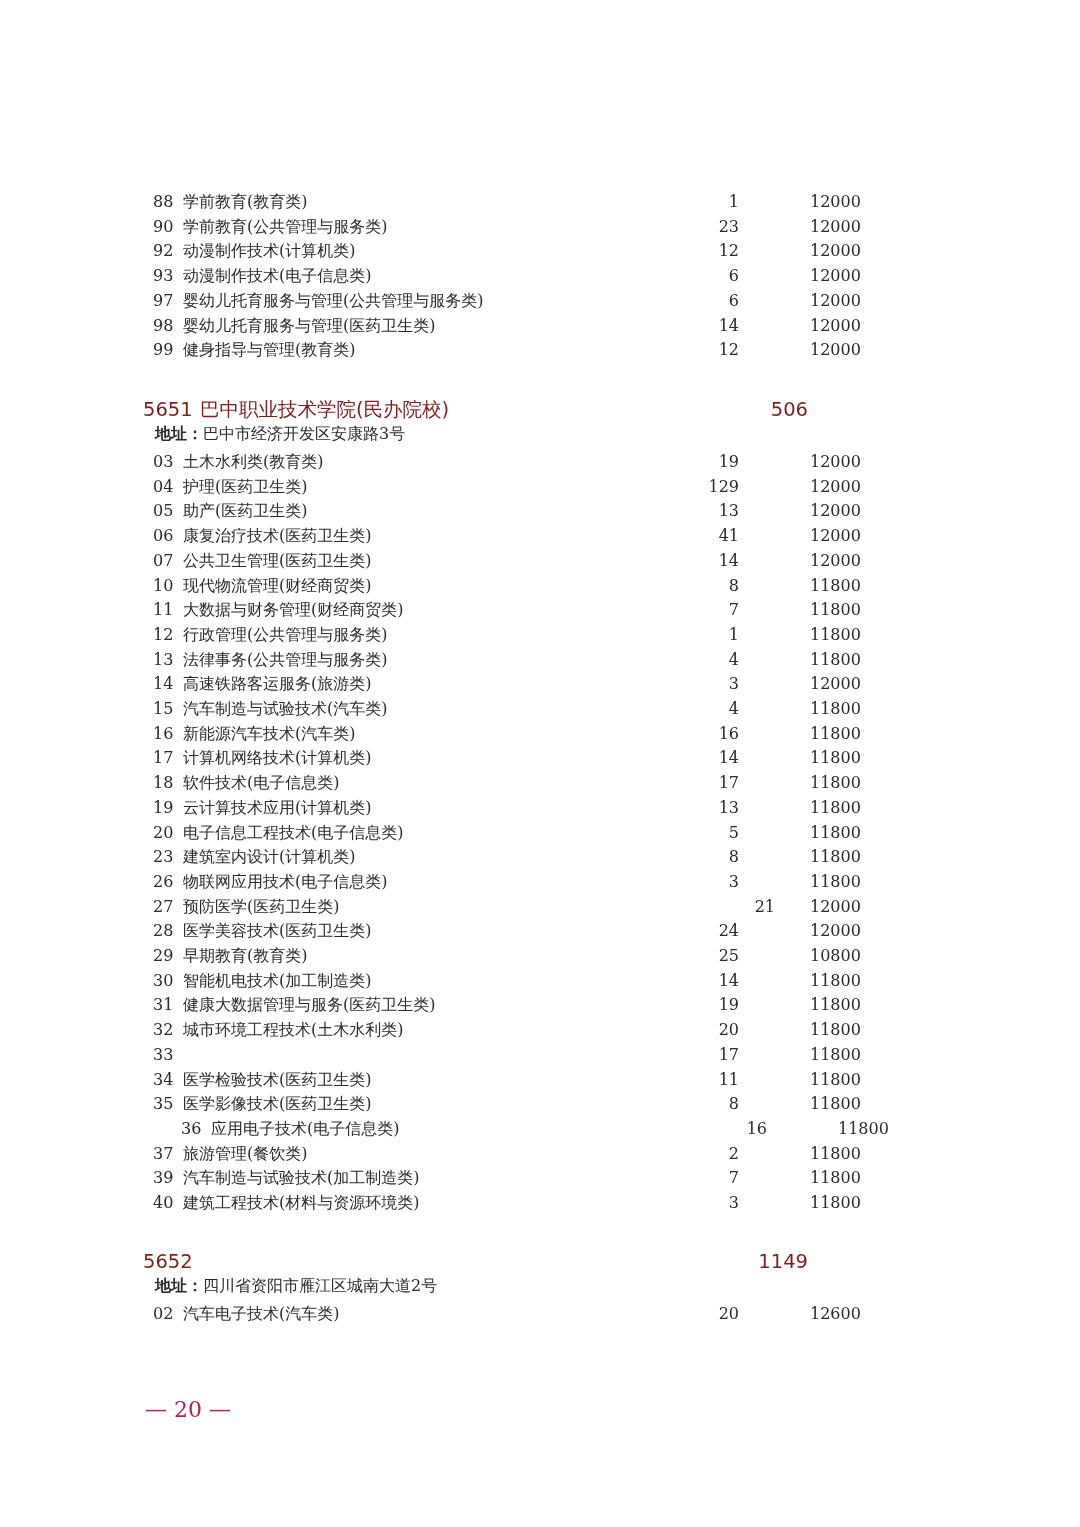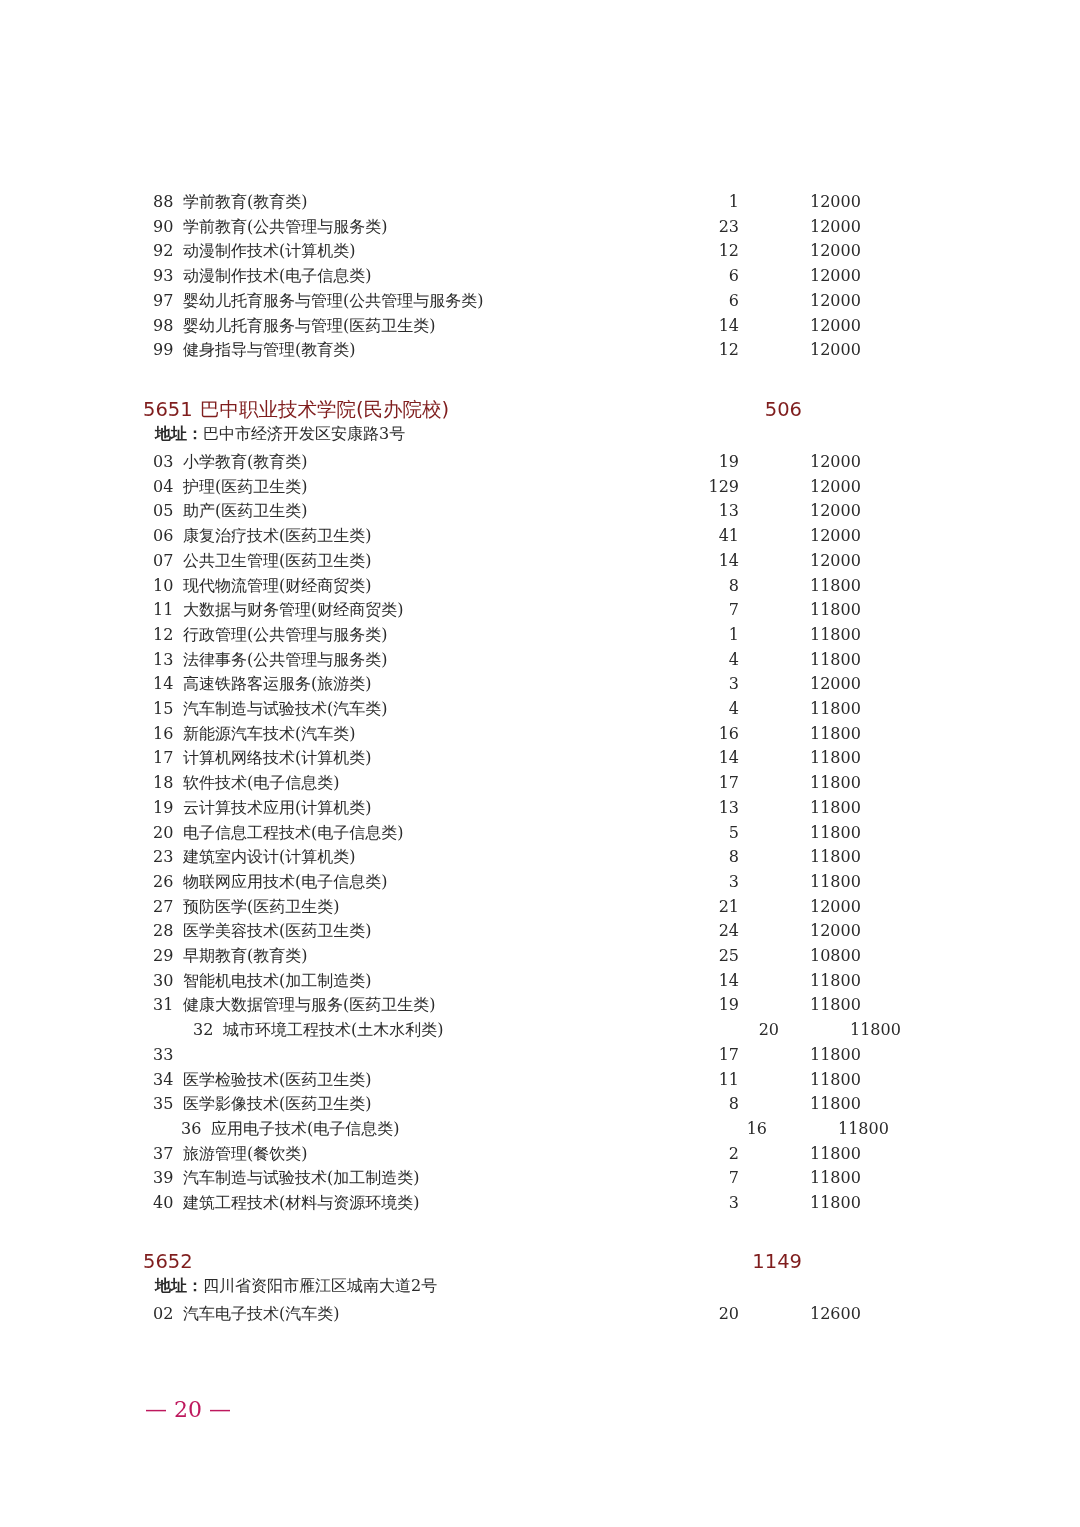--- a/index.html
+++ b/index.html
@@ -6,21 +6,21 @@
   body { width:1080px; height:1527px; position:relative; overflow:hidden; color:#2a2a2a;
          font-family:"DejaVu Serif","Liberation Serif",serif; }
   .row { position:absolute; left:0; width:1012px; height:24px; font-size:16px; line-height:24px; }
   .row .code { position:absolute; left:153px; width:26px; }
   .row .name { position:absolute; left:183px; white-space:nowrap; }
   .row .count { position:absolute; right:273px; text-align:right; }
   .row .fee { position:absolute; left:810px; }
   .school-head { position:absolute; left:0; width:1080px; height:28px; font-family:"DejaVu Sans","Liberation Sans",sans-serif; font-size:19.5px; line-height:28px; color:#7f1d1d; }
   .school-head .sc { position:absolute; left:143px; }
   .school-head .sn { position:absolute; left:200px; white-space:nowrap; }
-  .school-head .st { position:absolute; right:278px; text-align:right; }
+  .school-head .st { position:absolute; right:272px; text-align:right; }
   .addr { position:absolute; left:143px; height:22px; font-size:16px; line-height:22px; white-space:nowrap; color:#2a2a2a;margin-left:12px; }
   .addr .al { font-family:"DejaVu Sans","Liberation Sans",sans-serif; font-weight:bold; }
   .page-num { position:absolute; left:145px; top:1396px; font-size:22px; line-height:28px; color:#be185d; white-space:nowrap; }
 </style>
 </head>
 <body>
 
 <div id="doc">
     <div class="row" style="top: 190px;">
       <span class="code">88</span>
@@ -65,21 +65,21 @@
       <span class="fee">12000</span>
     </div>
     <div class="school-head" style="top: 396px;">
       <span class="sc">5651</span>
       <span class="sn">巴中职业技术学院(民办院校)</span>
       <span class="st">506</span>
     </div>
     <div class="addr" style="top: 423px;"><span class="al">地址：</span><span>巴中市经济开发区安康路3号</span></div>
     <div class="row" style="top: 450px;">
       <span class="code">03</span>
-      <span class="name">小学教育(教育类)</span>
+      <span class="name">土木水利类(教育类)</span>
       <span class="count">19</span>
       <span class="fee">12000</span>
     </div>
     <div class="row" style="top: 474.7px;">
       <span class="code">04</span>
       <span class="name">护理(医药卫生类)</span>
       <span class="count">129</span>
       <span class="fee">12000</span>
     </div>
     <div class="row" style="top: 499.4px;">
@@ -171,21 +171,21 @@
       <span class="name">建筑室内设计(计算机类)</span>
       <span class="count">8</span>
       <span class="fee">11800</span>
     </div>
     <div class="row" style="top: 869.9px;">
       <span class="code">26</span>
       <span class="name">物联网应用技术(电子信息类)</span>
       <span class="count">3</span>
       <span class="fee">11800</span>
     </div>
-    <div class="row" style="top: 894.6px;">
+    <div class="row" style="top: 894.6px; padding-left: 36px;">
       <span class="code">27</span>
       <span class="name">预防医学(医药卫生类)</span>
       <span class="count">21</span>
       <span class="fee">12000</span>
     </div>
     <div class="row" style="top: 919.3px;">
       <span class="code">28</span>
       <span class="name">医学美容技术(医药卫生类)</span>
       <span class="count">24</span>
       <span class="fee">12000</span>
@@ -201,21 +201,21 @@
       <span class="name">智能机电技术(加工制造类)</span>
       <span class="count">14</span>
       <span class="fee">11800</span>
     </div>
     <div class="row" style="top: 993.4px;">
       <span class="code">31</span>
       <span class="name">健康大数据管理与服务(医药卫生类)</span>
       <span class="count">19</span>
       <span class="fee">11800</span>
     </div>
-    <div class="row" style="top: 1018.1px; margin-left: 40px;">
+    <div class="row" style="top: 1018.1px;">
       <span class="code">32</span>
       <span class="name">城市环境工程技术(土木水利类)</span>
       <span class="count">20</span>
       <span class="fee">11800</span>
     </div>
     <div class="row" style="top: 1042.8px;">
       <span class="code">33</span>
       <span class="count">17</span>
       <span class="fee">11800</span>
     </div>

